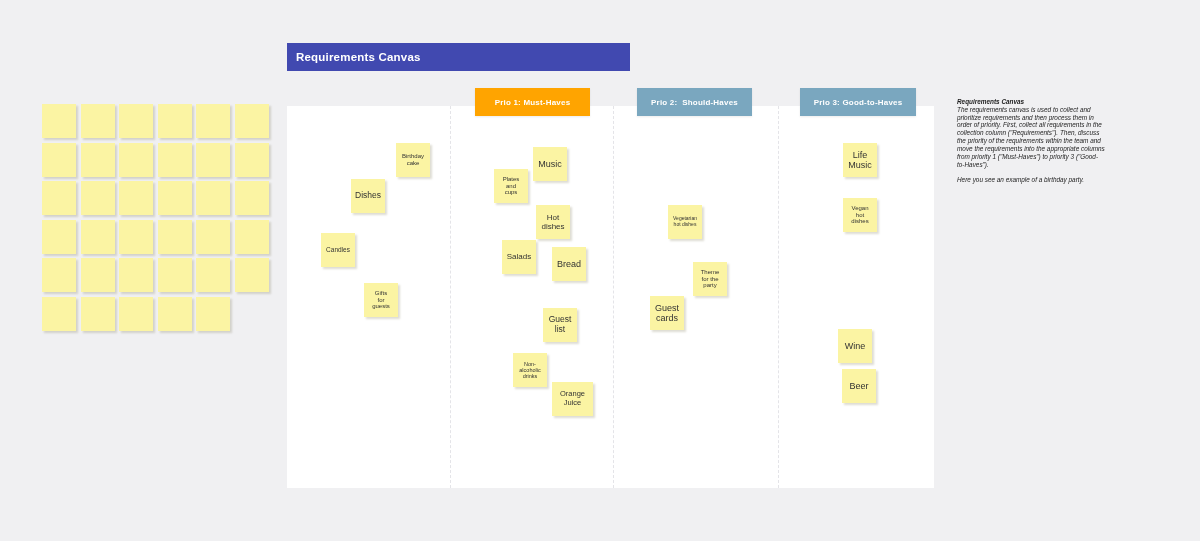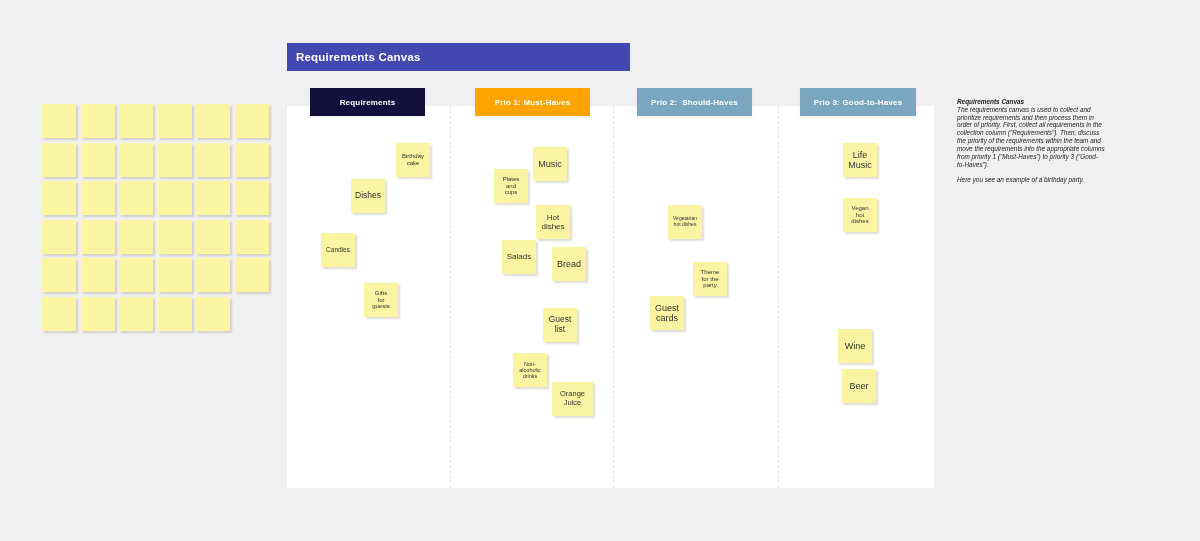--- a/index.html
+++ b/index.html
@@ -116,23 +116,20 @@
   <div class="title-bar" id="title-bar" style="background: rgb(65, 73, 176);">
     <span>Requirements Canvas</span>
   </div>
 
   <div class="canvas">
     <div class="divider d1"></div>
     <div class="divider d2"></div>
     <div class="divider d3"></div>
   </div>
 
-  <div class="col-header h0" style="background: rgb(18, 16, 58);">
-    <span>Requirements</span>
-  </div>
   <div class="col-header h1" style="background: rgb(255, 164, 0);">
     <span>Prio 1: Must-Haves</span>
   </div>
   <div class="col-header h2" style="background: rgb(122, 167, 191);">
     <span>Prio 2:  Should-Haves</span>
   </div>
   <div class="col-header h3" style="background: rgb(122, 167, 191);">
     <span>Prio 3: Good-to-Haves</span>
   </div>
 

